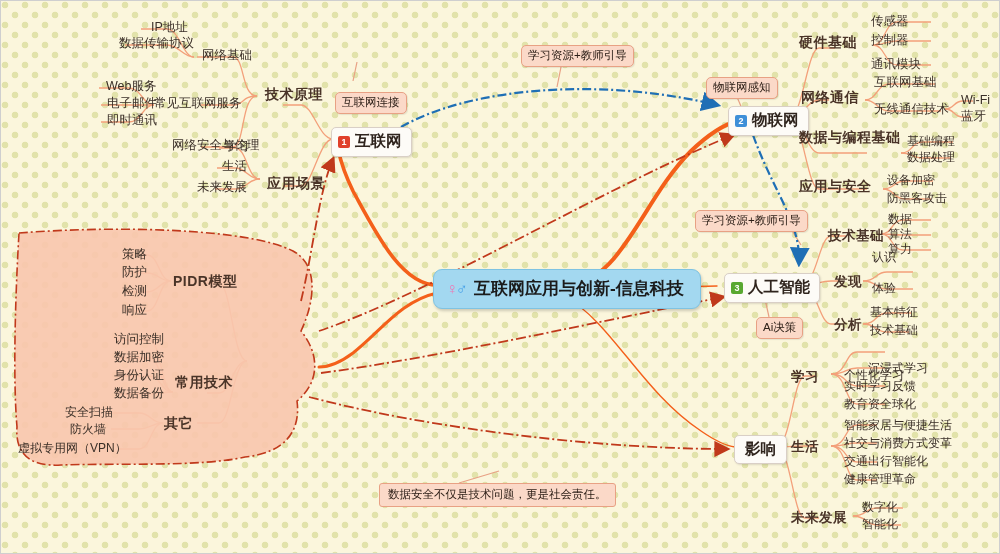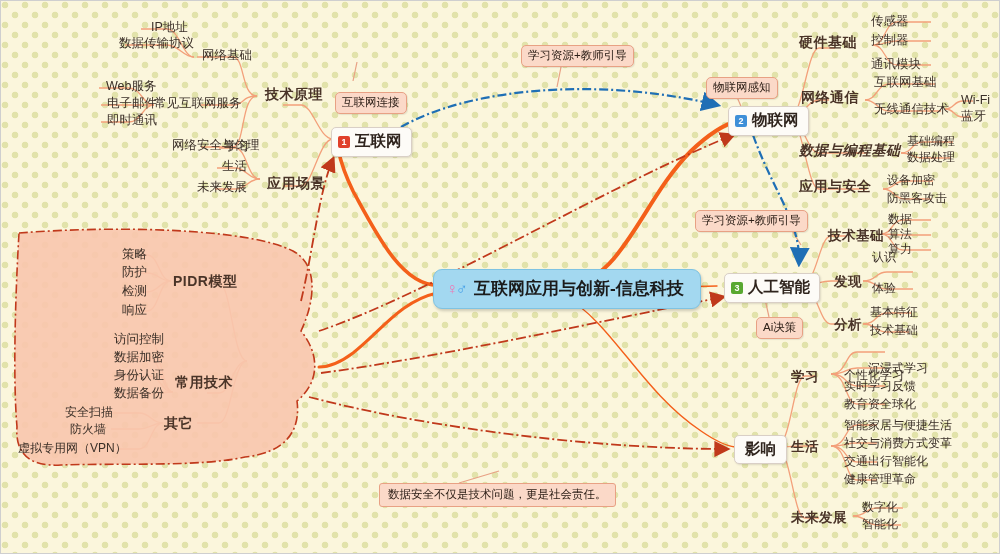--- a/index.html
+++ b/index.html
@@ -239,21 +239,21 @@
   <div class="node leaf" style="left:867px;top:13px;">传感器</div>
   <div class="node leaf" style="left:867px;top:32px;">控制器</div>
   <div class="node leaf" style="left:867px;top:56px;">通讯模块</div>
 
   <div class="node branch" style="left:800px;top:88px;">网络通信</div>
   <div class="node leaf" style="left:870px;top:74px;">互联网基础</div>
   <div class="node leaf" style="left:870px;top:101px;">无线通信技术</div>
   <div class="node leaf" style="left:957px;top:92px;">Wi-Fi</div>
   <div class="node leaf" style="left:957px;top:108px;">蓝牙</div>
 
-  <div class="node branch" style="left:798px;top:141px;font-style:italic;">数据与编程基础</div>
+  <div class="node branch" style="left:798px;top:128px;">数据与编程基础</div>
   <div class="node leaf small" style="left:903px;top:133px;">基础编程</div>
   <div class="node leaf small" style="left:903px;top:149px;">数据处理</div>
 
   <div class="node branch" style="left:798px;top:177px;">应用与安全</div>
   <div class="node leaf small" style="left:883px;top:172px;">设备加密</div>
   <div class="node leaf small" style="left:883px;top:190px;">防黑客攻击</div>
 
   <div class="node major" style="left:723px;top:272px;">
     <span class="bnum" style="background:#59a832">3</span>
     <span>人工智能</span>

